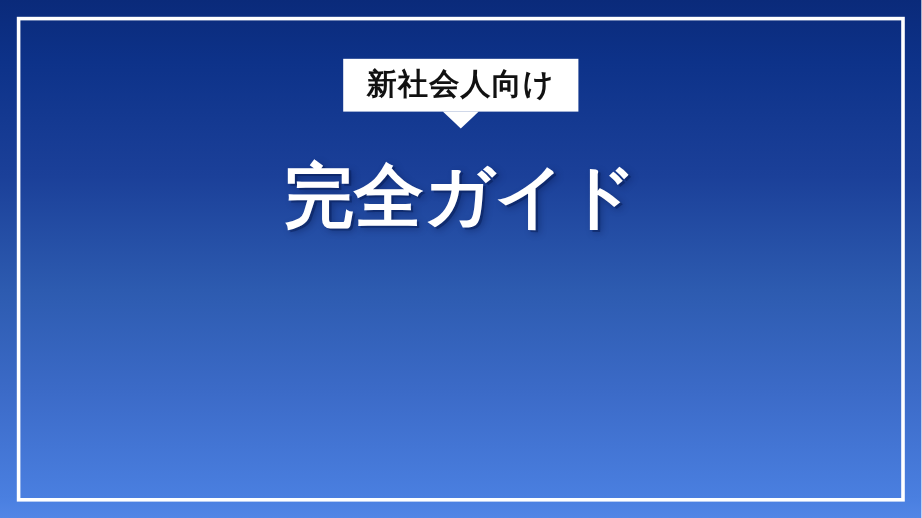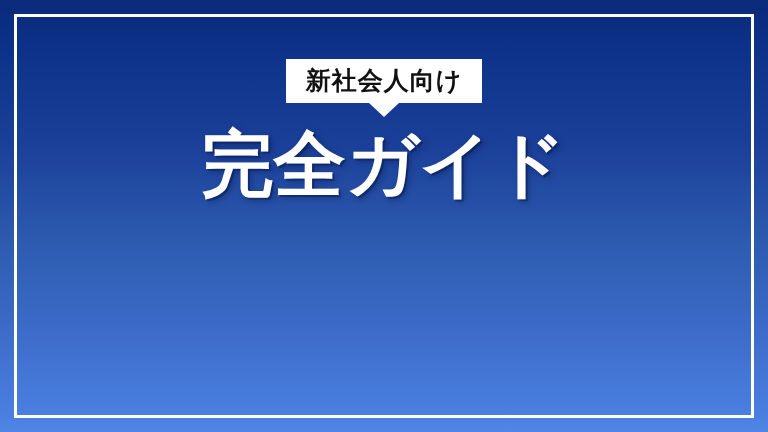--- a/index.html
+++ b/index.html
@@ -35,21 +35,21 @@
     border: 3px solid #ffffff;
     box-sizing: border-box;
     pointer-events: none;
   }
 
   
   .badge-wrap {
     position: absolute;
     left: 0;
     right: 0;
-    top: 59px;
+    top: 49px;
     display: flex;
     flex-direction: column;
     align-items: center;
   }
 
   .badge {
     background: #ffffff;
     color: #111111;
     font-size: 25px;
     line-height: 1;
@@ -86,21 +86,21 @@
        3px 3px 6px rgba(3, 18, 60, 0.35);
     white-space: nowrap;
   }
 
   .title-line {
     display: block;
   }
 
   .title-line.line1 { font-size: 65px; }
   .title-line.line2 { font-size: 65px; }
-  .title-line.line3 { font-size: 72px; }
+  .title-line.line3 { font-size: 58px; }
 </style>
 </head>
 <body>
 
 <div class="thumbnail">
 
   <div class="frame"></div>
 
   <div class="badge-wrap">
     <div class="badge">新社会人向け</div>

